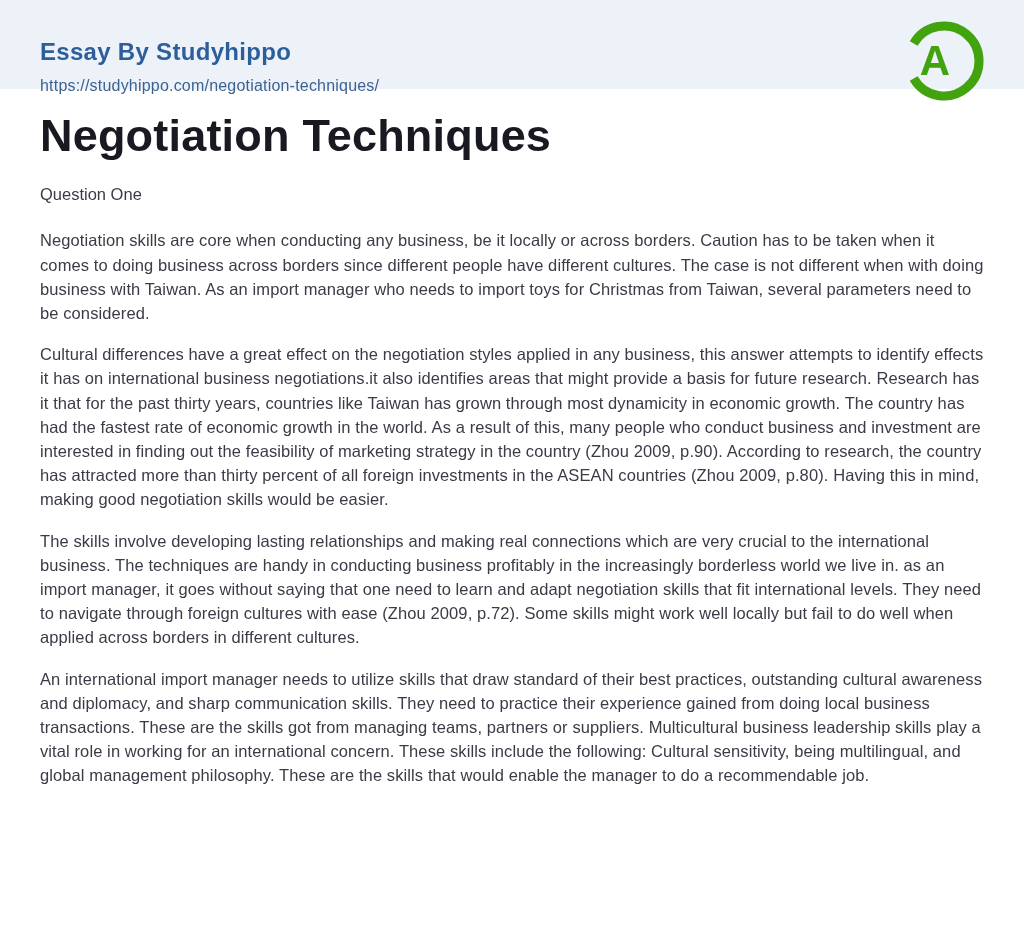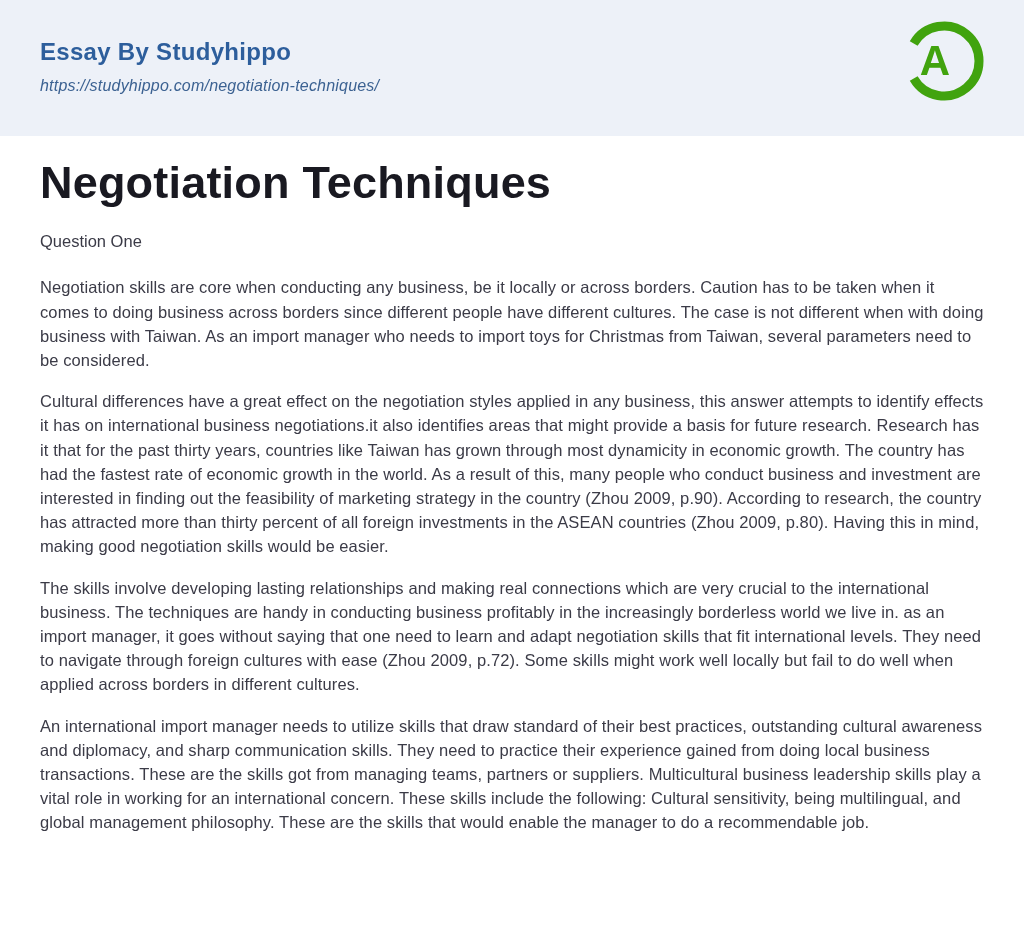--- a/index.html
+++ b/index.html
@@ -7,36 +7,35 @@
     width: 1024px;
     background: #ffffff;
     font-family: "Liberation Sans", "DejaVu Sans", sans-serif;
   }
   body { min-height: 931px; position: relative; }
 
   
   .site-header {
     position: relative;
     width: 100%;
-    height: 136px;
+    height: 89px;
     background: #edf1f8;
     padding: 38px 40px 0 40px;
   }
   .site-title {
     color: #2d5e9c;
     font-size: 24px;
     font-weight: 700;
     letter-spacing: 0.3px;
     line-height: 1.15;
   }
   .site-url {
     margin-top: 11px;
     color: #3c6292;
     font-size: 16px;
-    font-style: italic;
     letter-spacing: 0.2px;
     text-decoration: none;
     display: inline-block;
     cursor: pointer;
   }
   .logo {
     position: absolute;
     top: 21px;
     right: 40px;
     width: 80px;

